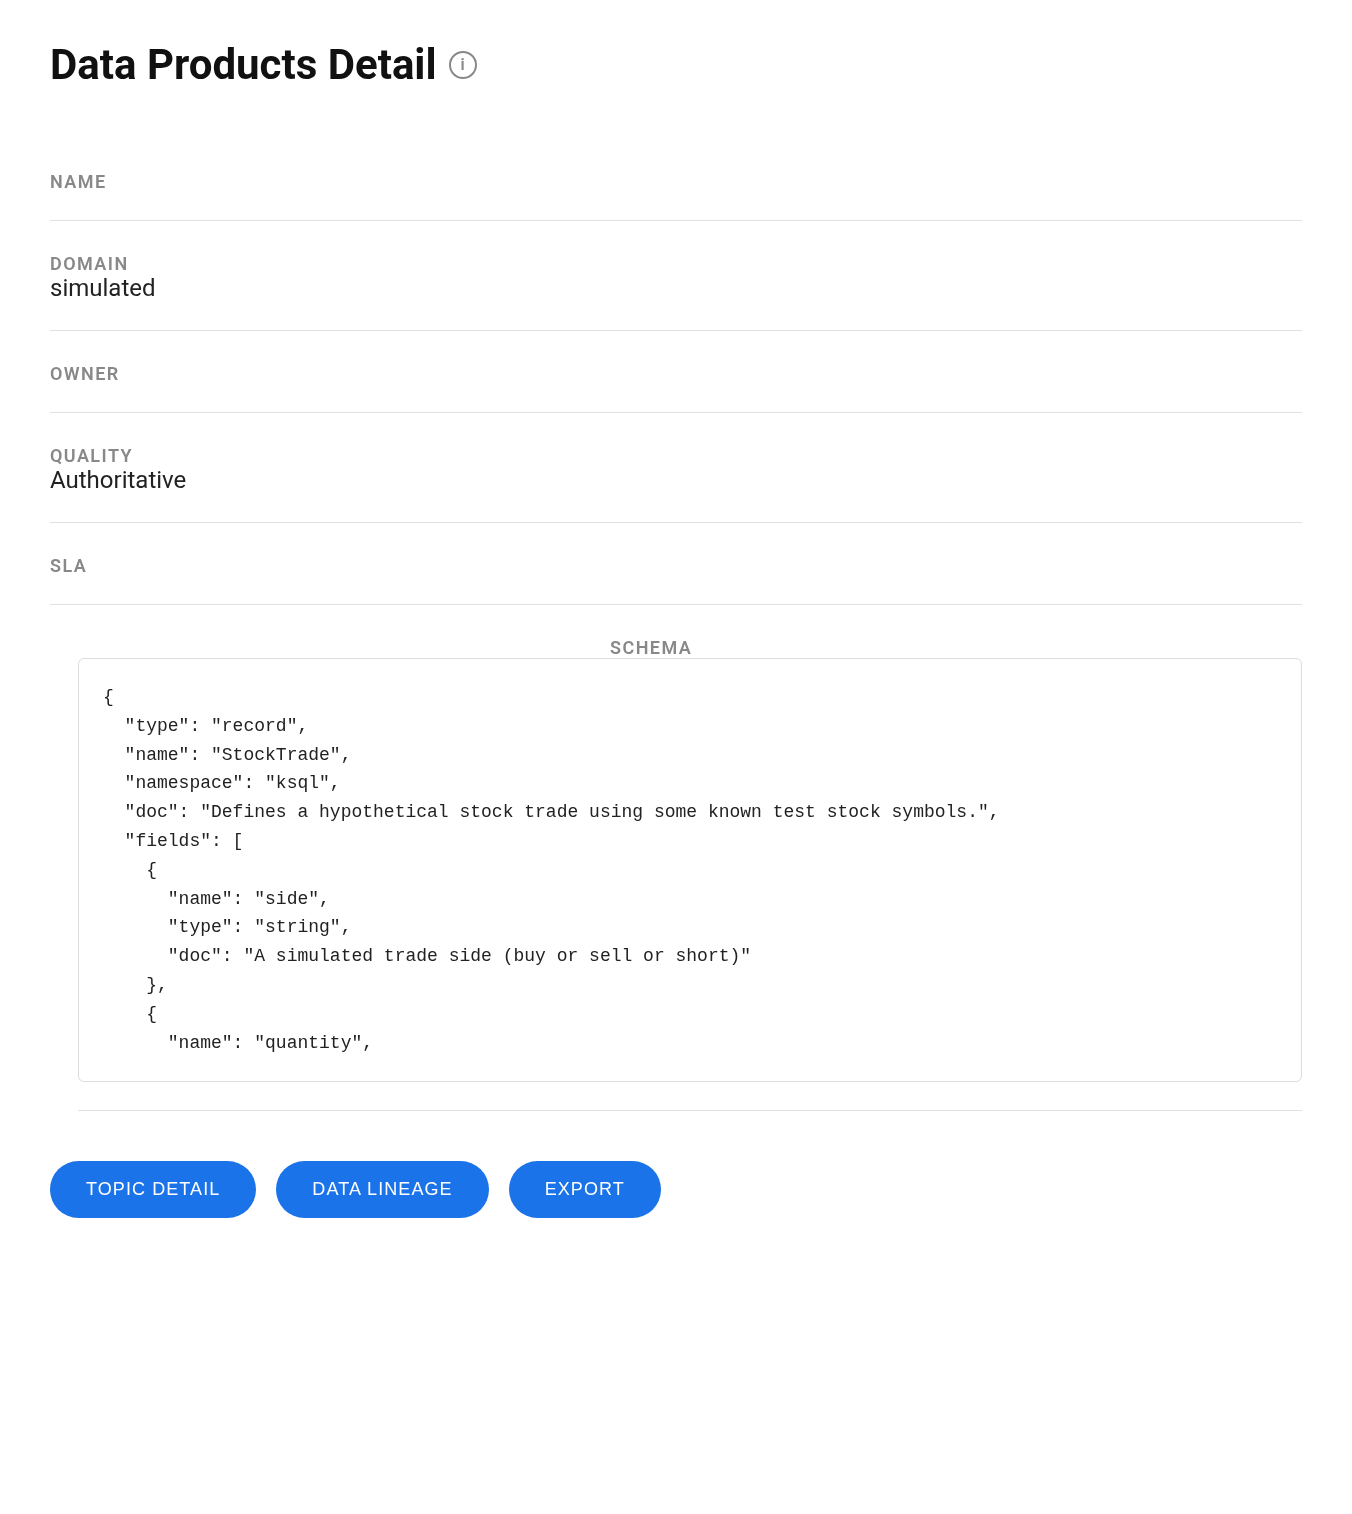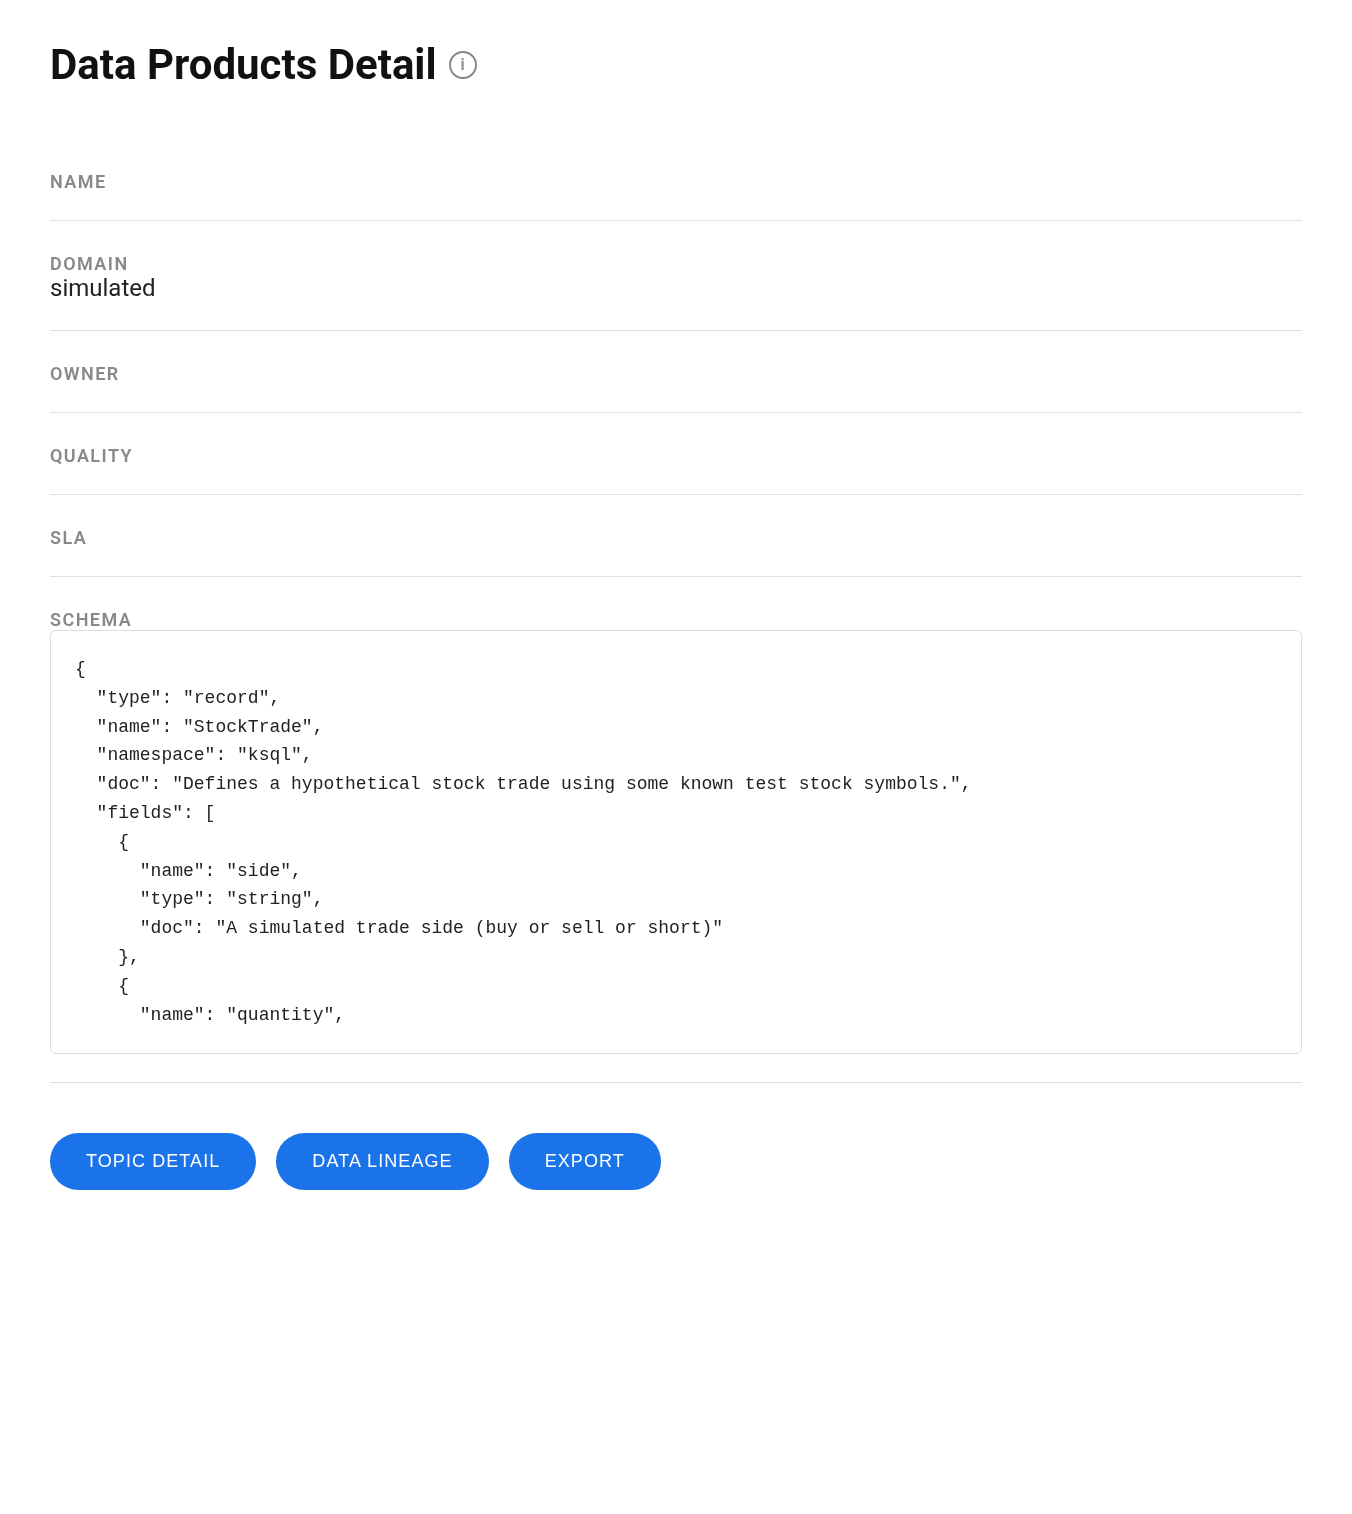--- a/index.html
+++ b/index.html
@@ -133,27 +133,28 @@
   <div class="detail-label">DOMAIN</div>
   <div class="detail-value">simulated</div>
 </div>
 
 <div class="detail-row">
   <div class="detail-label">OWNER</div>
 </div>
 
 <div class="detail-row">
   <div class="detail-label">QUALITY</div>
+  <div class="detail-value">Authoritative</div>
 </div>
 
 <div class="detail-row">
   <div class="detail-label">SLA</div>
 </div>
 
-<div class="detail-row" style="align-items: flex-start;">
+<div class="detail-row" style="align-items: center; margin-left: 28px;">
   <div class="detail-label">SCHEMA</div>
   <div class="schema-box">{
   "type": "record",
   "name": "StockTrade",
   "namespace": "ksql",
   "doc": "Defines a hypothetical stock trade using some known test stock symbols.",
   "fields": [
     {
       "name": "side",
       "type": "string",

